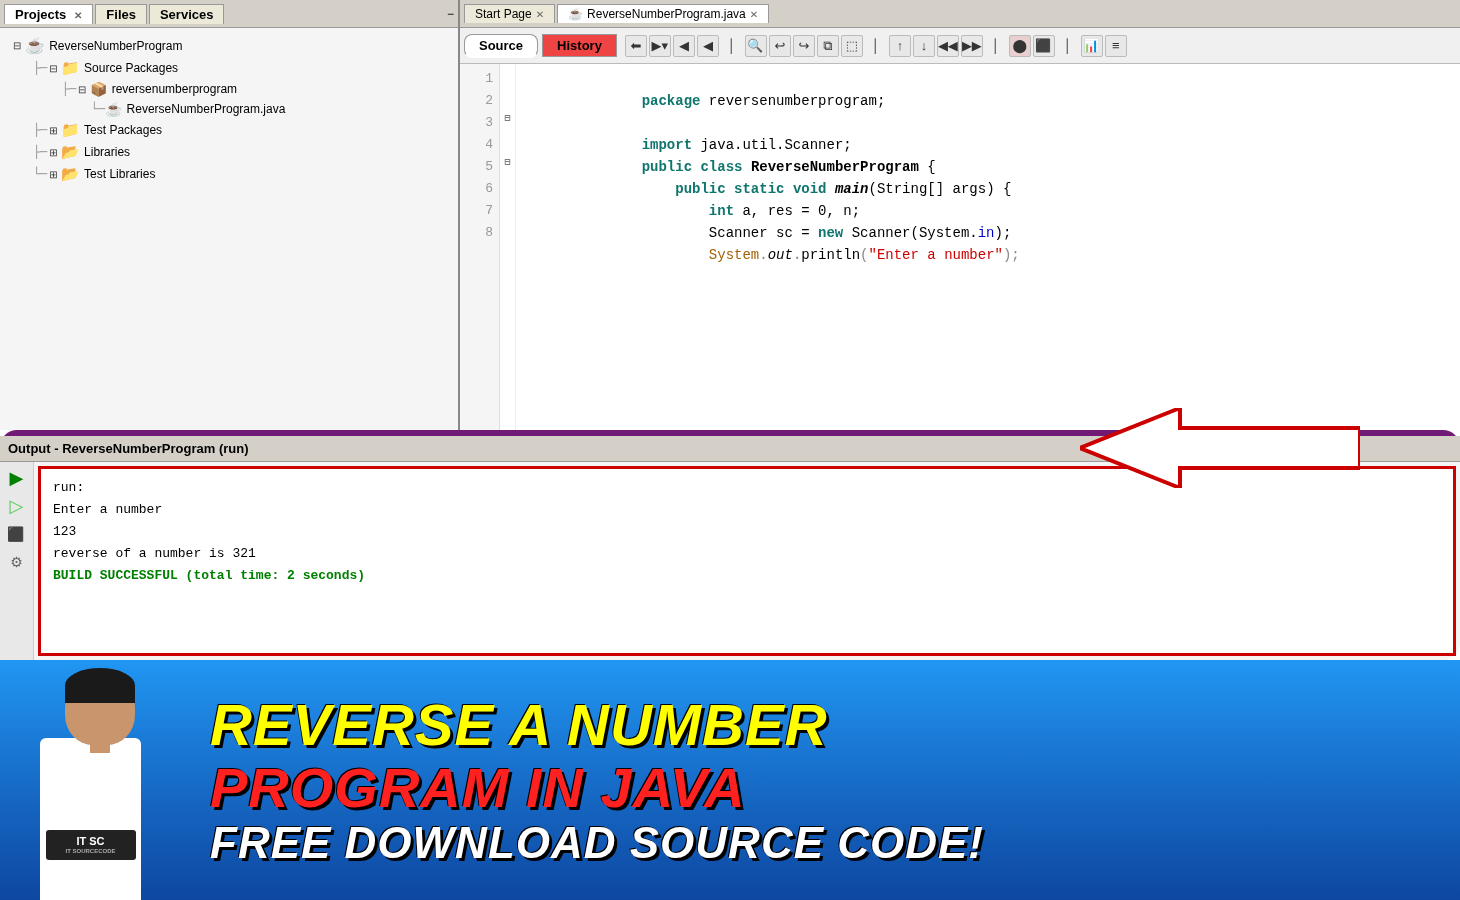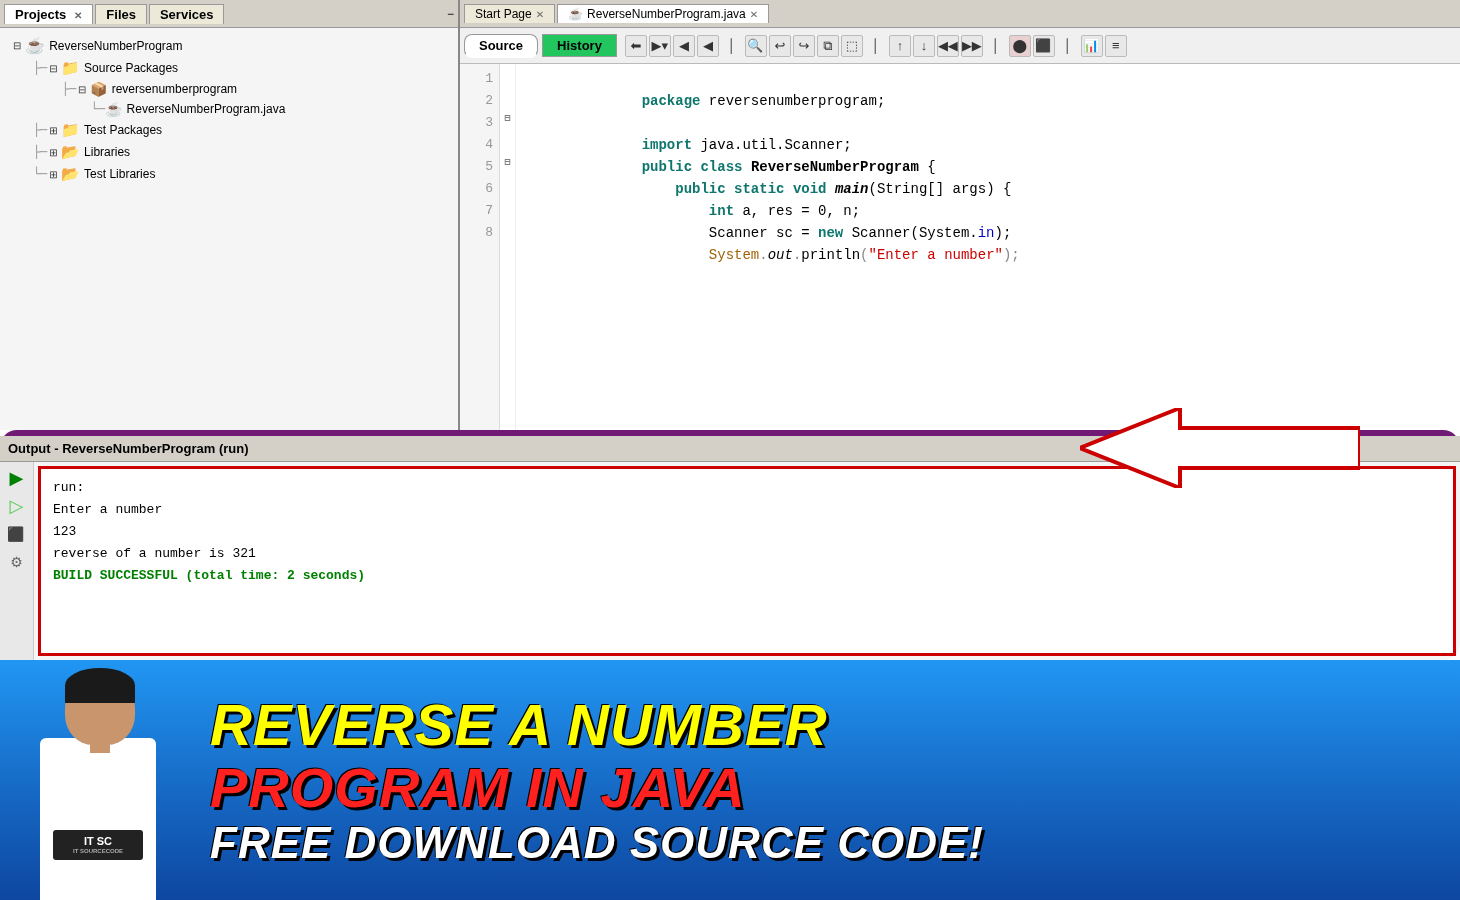--- a/index.html
+++ b/index.html
@@ -127,21 +127,21 @@
       padding: 0 4px;
       gap: 4px;
     }
 
     .src-btn {
       padding: 3px 14px;
       font-size: 13px;
       font-weight: bold;
       border: 1px solid #999;
       cursor: pointer;
-      background: #22c55e;
+      background: #ef4444;
     }
 
     .src-btn.active {
       background: #fff;
       border-bottom: 2px solid #fff;
       border-radius: 8px;
     }
 
     .toolbar-icons {
       display: flex;
@@ -561,21 +561,21 @@
 </div>
 
 <div class="promo-area">
 
   <div class="person-figure-container" style="width:200px;height:240px;position:relative;overflow:hidden;flex-shrink:0;">
 
     <div style="position:absolute;top:10px;left:65px;width:70px;height:75px;background:#c8956c;border-radius:50% 50% 40% 40%;z-index:2;"></div>
 
     <div style="position:absolute;top:8px;left:65px;width:70px;height:35px;background:#1a1a1a;border-radius:50% 50% 0 0;z-index:3;"></div>
 
-    <div style="position:absolute;top:78px;left:40px;width:116px;height:162px;background:#fff;border-radius:6px 6px 0 0;z-index:1;">
+    <div style="position:absolute;top:78px;left:40px;width:101px;height:162px;background:#fff;border-radius:6px 6px 0 0;z-index:1;">
       <div style="position:absolute;bottom:40px;left:50%;transform:translateX(-50%);text-align:center;width:90px;">
         <div style="background:#222;color:#fff;font-size:7px;padding:4px 6px;border-radius:3px;font-weight:bold;line-height:1.3;">
           <div style="font-size:11px;font-weight:900;">IT SC</div>
           <div style="font-size:6px;color:#aaa;">IT SOURCECODE</div>
         </div>
       </div>
     </div>
 
     <div style="position:absolute;top:78px;left:90px;width:20px;height:15px;background:#c8956c;z-index:2;"></div>
   </div>

